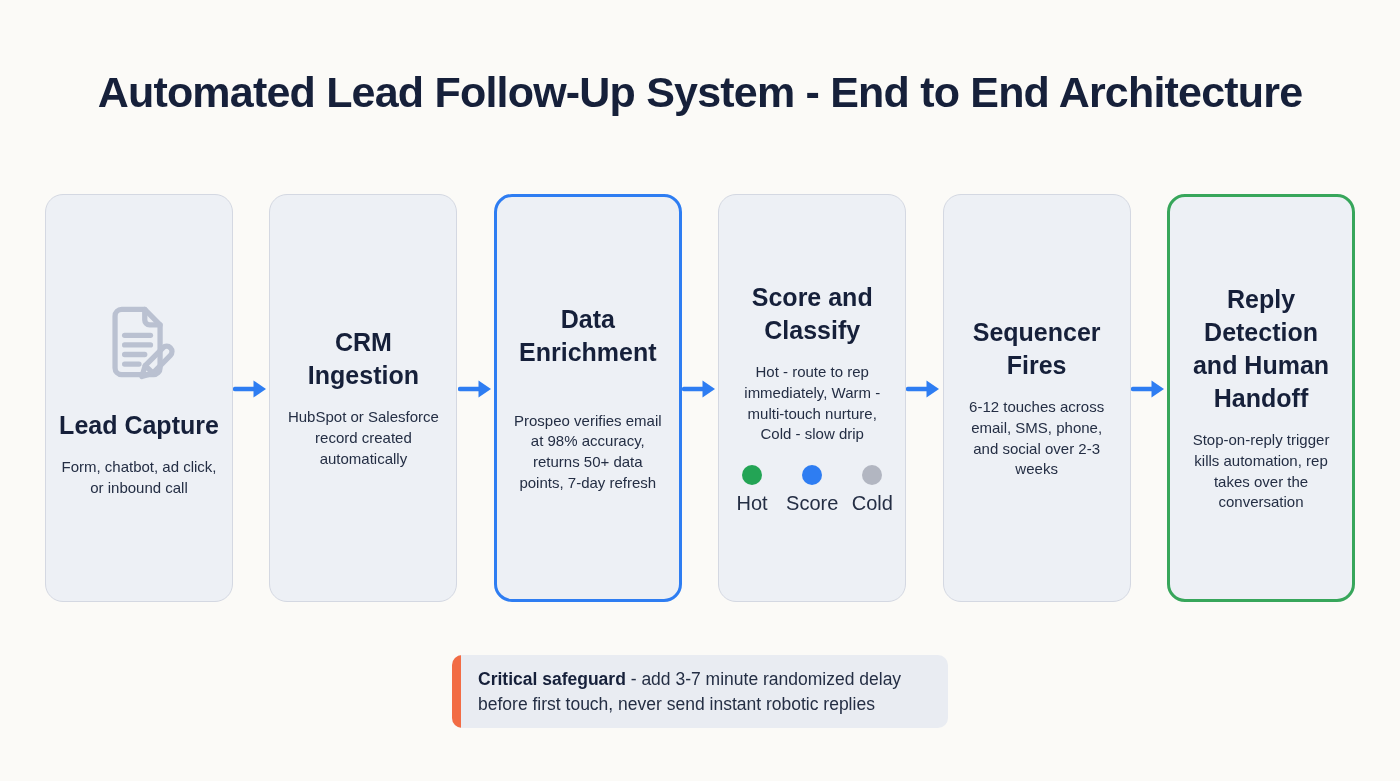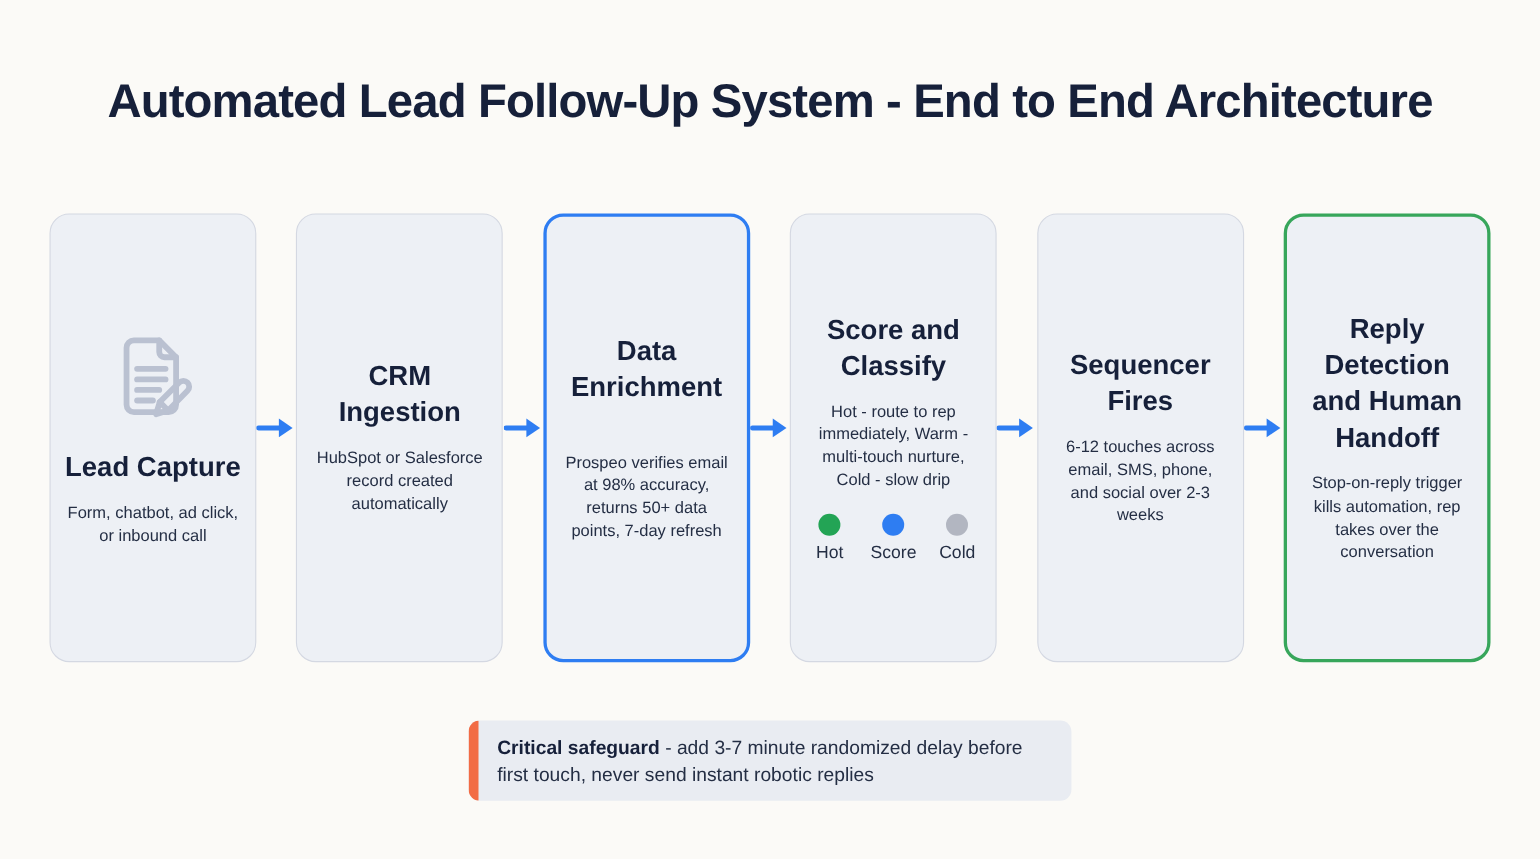--- a/index.html
+++ b/index.html
@@ -75,26 +75,26 @@
   .legend{
     display:flex;gap:10px;
     margin-top:20px;
     justify-content:center;
   }
   .legend-item{
     display:flex;flex-direction:column;align-items:center;
     min-width:48px;
   }
   .dot{width:20px;height:20px;border-radius:50%;}
-  .dot-label{margin-top:7px;font-size:16px;color:var(--body);}
+  .dot-label{margin-top:7px;font-size:20px;color:var(--body);}
   .callout{
     position:absolute;
     top:655px;left:50%;
     transform:translateX(-50%);
-    width:548px;
+    width:496px;
     display:flex;
     background:var(--callout-bg);
     border-radius:10px;
     overflow:hidden;
     box-sizing:border-box;
   }
   .callout-bar{flex:none;width:9px;background:var(--accent-orange);}
   .callout-text{
     margin:0;
     padding:12px 18px 12px 17px;

